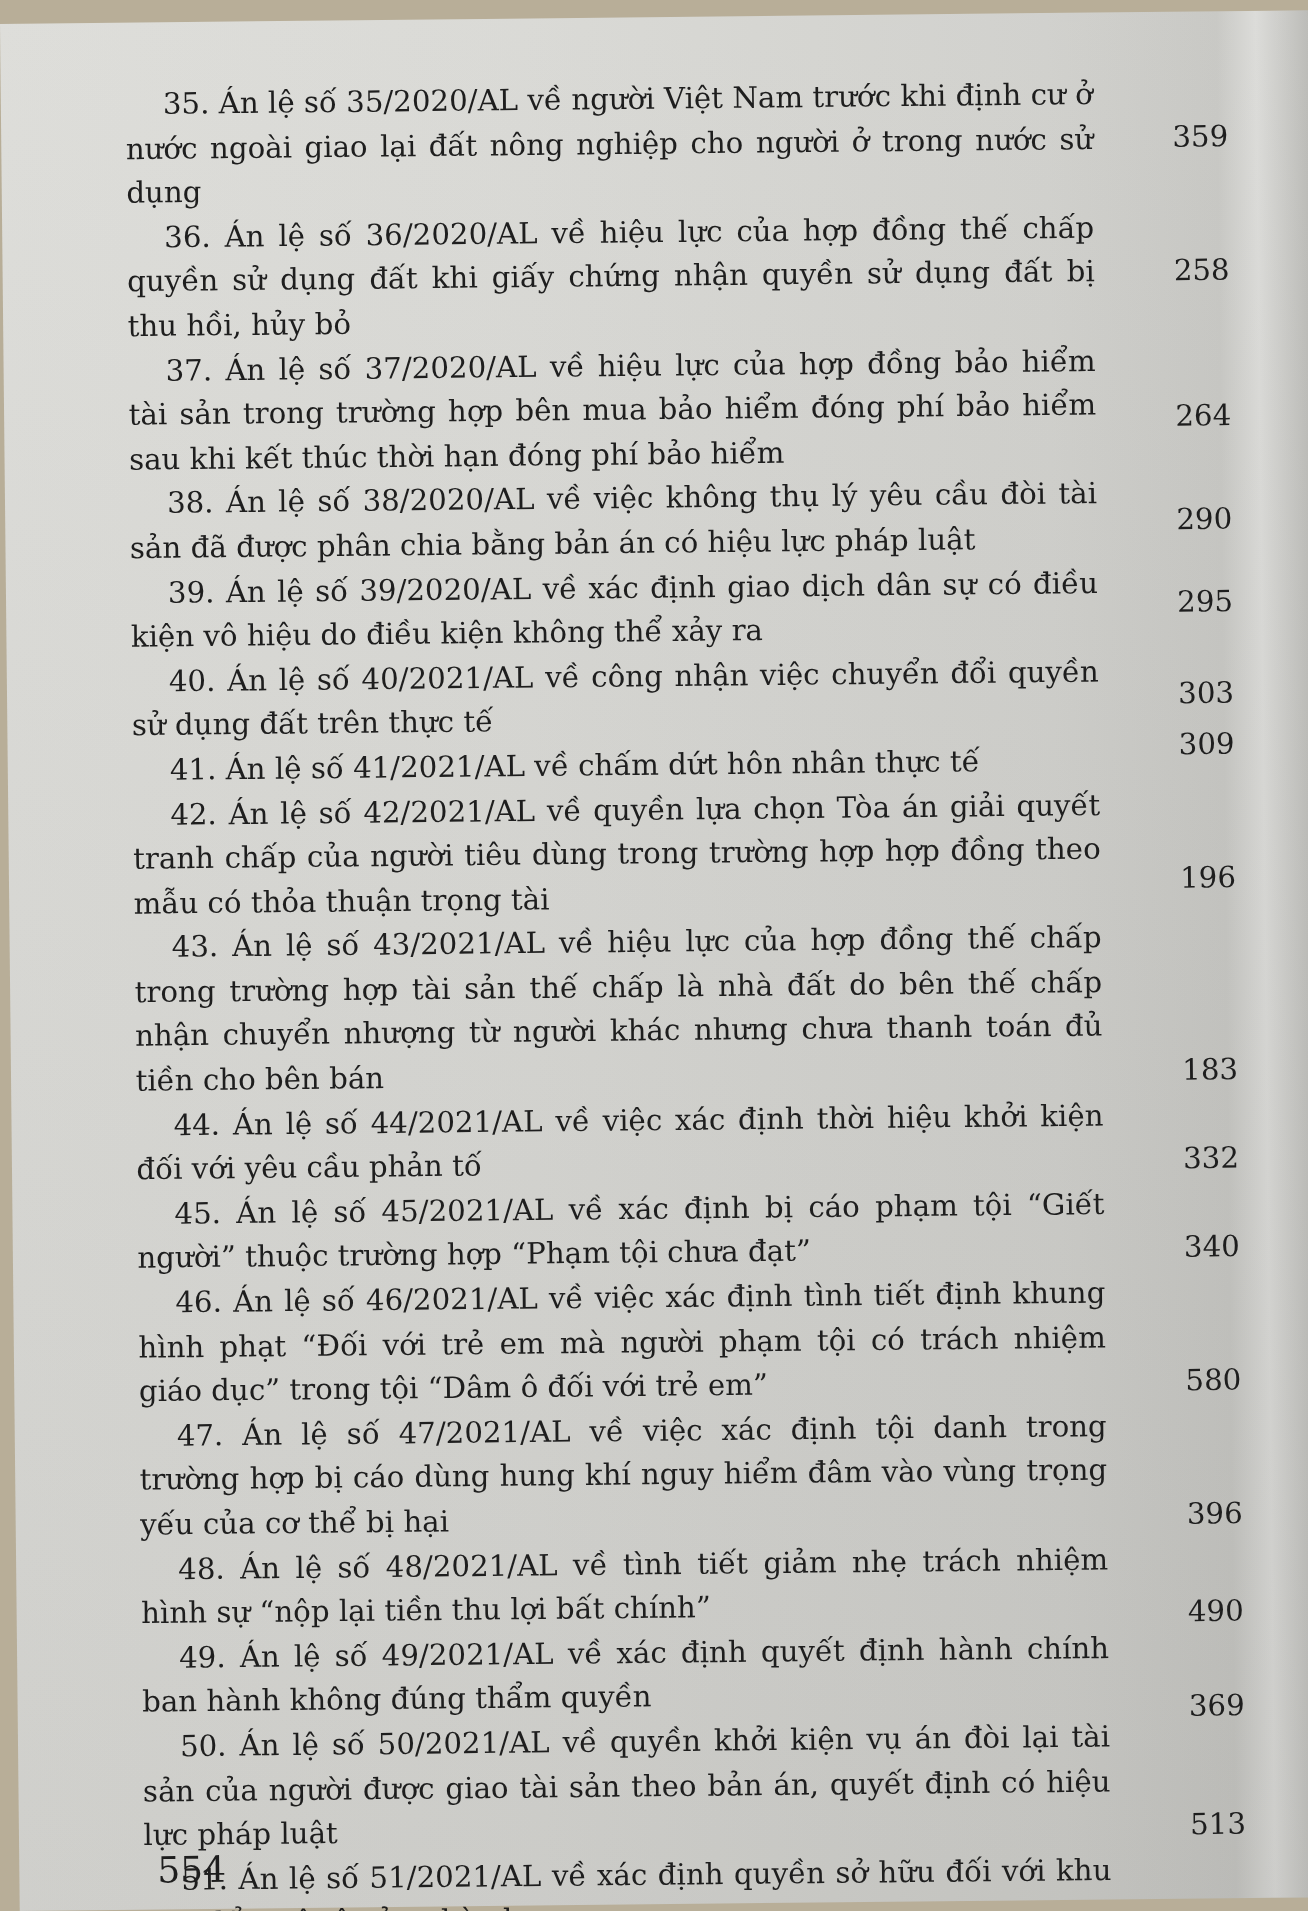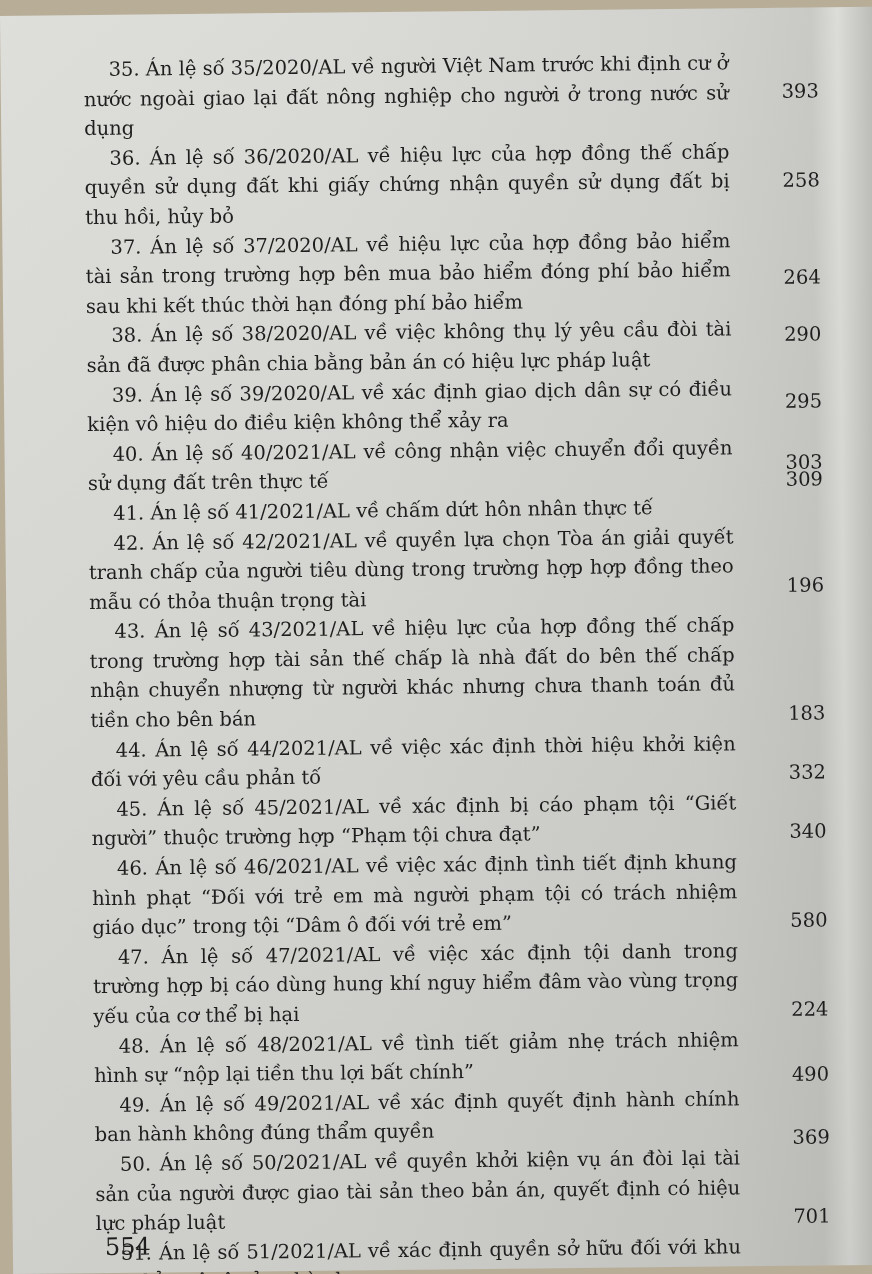--- a/index.html
+++ b/index.html
@@ -47,45 +47,45 @@
 </style>
 </head>
 <body>
 
 <div class="page">
   <div class="shade"></div>
 
   <div class="toc">
     <div class="entry">
       <span class="text">35. Án lệ số 35/2020/AL về người Việt Nam trước khi định cư ở nước ngoài giao lại đất nông nghiệp cho người ở trong nước sử dụng</span>
-      <span class="pg" style="bottom:30px">393</span>
+      <span class="pg" style="bottom:30px">359</span>
     </div>
     <div class="entry">
       <span class="text">36. Án lệ số 36/2020/AL về hiệu lực của hợp đồng thế chấp quyền sử dụng đất khi giấy chứng nhận quyền sử dụng đất bị thu hồi, hủy bỏ</span>
       <span class="pg" style="bottom:30px">258</span>
     </div>
     <div class="entry">
       <span class="text">37. Án lệ số 37/2020/AL về hiệu lực của hợp đồng bảo hiểm tài sản trong trường hợp bên mua bảo hiểm đóng phí bảo hiểm sau khi kết thúc thời hạn đóng phí bảo hiểm</span>
       <span class="pg" style="bottom:22px">264</span>
     </div>
     <div class="entry">
       <span class="text">38. Án lệ số 38/2020/AL về việc không thụ lý yêu cầu đòi tài sản đã được phân chia bằng bản án có hiệu lực pháp luật</span>
-      <span class="pg" style="bottom:24px">290</span>
+      <span class="pg" style="bottom:12px">290</span>
     </div>
     <div class="entry">
       <span class="text">39. Án lệ số 39/2020/AL về xác định giao dịch dân sự có điều kiện vô hiệu do điều kiện không thể xảy ra</span>
       <span class="pg" style="bottom:16px">295</span>
     </div>
     <div class="entry">
       <span class="text">40. Án lệ số 40/2021/AL về công nhận việc chuyển đổi quyền sử dụng đất trên thực tế</span>
       <span class="pg" style="bottom:14px">303</span>
     </div>
     <div class="entry">
       <span class="text">41. Án lệ số 41/2021/AL về chấm dứt hôn nhân thực tế</span>
-      <span class="pg" style="bottom:27px">309</span>
+      <span class="pg" style="bottom:10px">309</span>
     </div>
     <div class="entry">
       <span class="text">42. Án lệ số 42/2021/AL về quyền lựa chọn Tòa án giải quyết tranh chấp của người tiêu dùng trong trường hợp hợp đồng theo mẫu có thỏa thuận trọng tài</span>
       <span class="pg" style="bottom:10px">196</span>
     </div>
     <div class="entry">
       <span class="text">43. Án lệ số 43/2021/AL về hiệu lực của hợp đồng thế chấp trong trường hợp tài sản thế chấp là nhà đất do bên thế chấp nhận chuyển nhượng từ người khác nhưng chưa thanh toán đủ tiền cho bên bán</span>
       <span class="pg">183</span>
     </div>
     <div class="entry">
@@ -95,33 +95,33 @@
     <div class="entry">
       <span class="text">45. Án lệ số 45/2021/AL về xác định bị cáo phạm tội “Giết người” thuộc trường hợp “Phạm tội chưa đạt”</span>
       <span class="pg">340</span>
     </div>
     <div class="entry">
       <span class="text">46. Án lệ số 46/2021/AL về việc xác định tình tiết định khung hình phạt “Đối với trẻ em mà người phạm tội có trách nhiệm giáo dục” trong tội “Dâm ô đối với trẻ em”</span>
       <span class="pg">580</span>
     </div>
     <div class="entry">
       <span class="text">47. Án lệ số 47/2021/AL về việc xác định tội danh trong trường hợp bị cáo dùng hung khí nguy hiểm đâm vào vùng trọng yếu của cơ thể bị hại</span>
-      <span class="pg">224</span>
+      <span class="pg">396</span>
     </div>
     <div class="entry">
       <span class="text">48. Án lệ số 48/2021/AL về tình tiết giảm nhẹ trách nhiệm hình sự “nộp lại tiền thu lợi bất chính”</span>
       <span class="pg" style="bottom:-6px">490</span>
     </div>
     <div class="entry">
       <span class="text">49. Án lệ số 49/2021/AL về xác định quyết định hành chính ban hành không đúng thẩm quyền</span>
       <span class="pg" style="bottom:-10px">369</span>
     </div>
     <div class="entry">
       <span class="text">50. Án lệ số 50/2021/AL về quyền khởi kiện vụ án đòi lại tài sản của người được giao tài sản theo bản án, quyết định có hiệu lực pháp luật</span>
-      <span class="pg">701</span>
+      <span class="pg">513</span>
     </div>
     <div class="entry">
       <span class="text">51. Án lệ số 51/2021/AL về xác định quyền sở hữu đối với khu vực để xe ô tô của nhà chung cư</span>
 
     </div>
 
   </div>
 
   <div class="page-number">554</div>
 </div>

